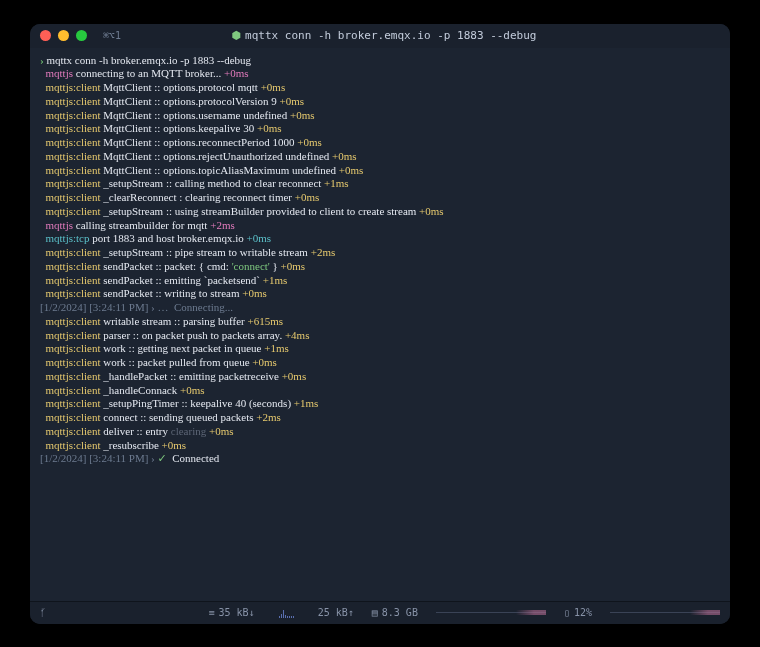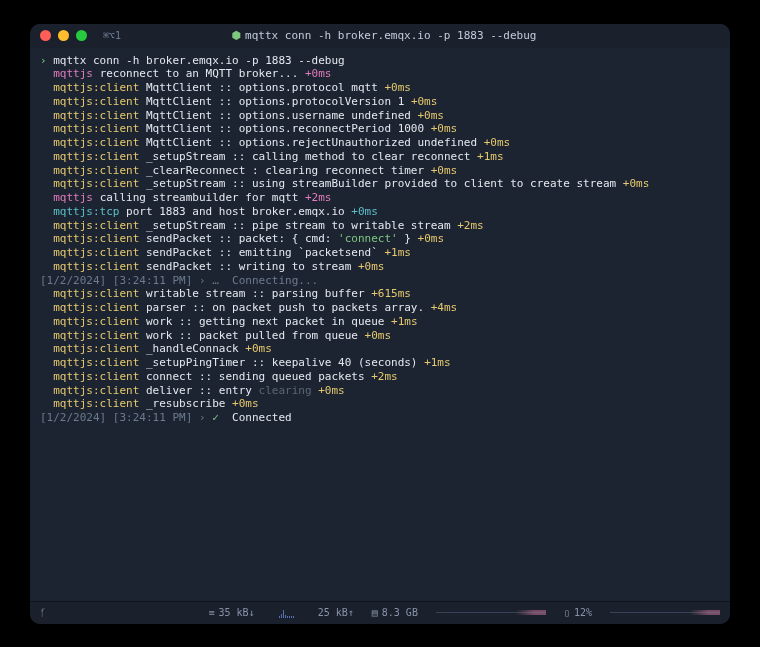--- a/index.html
+++ b/index.html
@@ -64,21 +64,21 @@
     color: #7fc97f;
     margin-right: 4px;
   }
   .terminal {
     flex: 1;
     padding: 6px 10px 4px 10px;
     overflow: hidden;
     line-height: 1.25;
     color: #c8d0df;
   }
-  .line { white-space: pre; }
+  .line { white-space: pre; font-family: Liberation Serif, serif; }
   .prompt-sym { color: #7cd37c; }
   .cmd { color: #e4e8f0; }
   .pink { color: #e37bbd; }
   .cyan { color: #5bc0c9; }
   .yellow { color: #e6c96e; }
   .white { color: #e4e8f0; }
   .grey { color: #6c7a8f; }
   .green { color: #7fc97f; }
   .dim { color: #5c6575; }
   .quoted { color: #7fc97f; }
@@ -144,42 +144,45 @@
     </div>
     <div class="tab-label">⌘⌥1</div>
     <div class="title">
       <span class="title-icon">⬢</span><span>mqttx conn -h broker.emqx.io -p 1883 --debug</span>
     </div>
   </div>
 
   <div class="terminal">
     <div class="line"><span class="prompt-sym">›</span> <span class="cmd">mqttx conn -h broker.emqx.io -p 1883 --debug</span></div>
     <div id="log-block-1">
-        <div class="line">  <span class="pink">mqttjs</span> <span class="white">reconnect to an MQTT broker...</span> <span class="pink">+0ms</span></div>
+        <div class="line">  <span class="pink">mqttjs</span> <span class="white">connecting to an MQTT broker...</span> <span class="pink">+0ms</span></div>
         <div class="line">  <span class="yellow">mqttjs:client</span> <span class="white">MqttClient :: options.protocol mqtt</span> <span class="yellow">+0ms</span></div>
-        <div class="line">  <span class="yellow">mqttjs:client</span> <span class="white">MqttClient :: options.protocolVersion 1</span> <span class="yellow">+0ms</span></div>
+        <div class="line">  <span class="yellow">mqttjs:client</span> <span class="white">MqttClient :: options.protocolVersion 9</span> <span class="yellow">+0ms</span></div>
         <div class="line">  <span class="yellow">mqttjs:client</span> <span class="white">MqttClient :: options.username undefined</span> <span class="yellow">+0ms</span></div>
+        <div class="line">  <span class="yellow">mqttjs:client</span> <span class="white">MqttClient :: options.keepalive 30</span> <span class="yellow">+0ms</span></div>
         <div class="line">  <span class="yellow">mqttjs:client</span> <span class="white">MqttClient :: options.reconnectPeriod 1000</span> <span class="yellow">+0ms</span></div>
         <div class="line">  <span class="yellow">mqttjs:client</span> <span class="white">MqttClient :: options.rejectUnauthorized undefined</span> <span class="yellow">+0ms</span></div>
+        <div class="line">  <span class="yellow">mqttjs:client</span> <span class="white">MqttClient :: options.topicAliasMaximum undefined</span> <span class="yellow">+0ms</span></div>
         <div class="line">  <span class="yellow">mqttjs:client</span> <span class="white">_setupStream :: calling method to clear reconnect</span> <span class="yellow">+1ms</span></div>
         <div class="line">  <span class="yellow">mqttjs:client</span> <span class="white">_clearReconnect : clearing reconnect timer</span> <span class="yellow">+0ms</span></div>
         <div class="line">  <span class="yellow">mqttjs:client</span> <span class="white">_setupStream :: using streamBuilder provided to client to create stream</span> <span class="yellow">+0ms</span></div>
         <div class="line">  <span class="pink">mqttjs</span> <span class="white">calling streambuilder for mqtt</span> <span class="pink">+2ms</span></div>
         <div class="line">  <span class="cyan">mqttjs:tcp</span> <span class="white">port 1883 and host broker.emqx.io</span> <span class="cyan">+0ms</span></div>
         <div class="line">  <span class="yellow">mqttjs:client</span> <span class="white">_setupStream :: pipe stream to writable stream</span> <span class="yellow">+2ms</span></div>
         <div class="line">  <span class="yellow">mqttjs:client</span> <span class="white">sendPacket :: packet: { cmd: </span><span class="quoted">'connect'</span><span class="white"> }</span> <span class="yellow">+0ms</span></div>
         <div class="line">  <span class="yellow">mqttjs:client</span> <span class="white">sendPacket :: emitting `packetsend`</span> <span class="yellow">+1ms</span></div>
         <div class="line">  <span class="yellow">mqttjs:client</span> <span class="white">sendPacket :: writing to stream</span> <span class="yellow">+0ms</span></div>
       </div>
     <div class="line"><span class="grey">[1/2/2024] [3:24:11 PM] › …  Connecting...</span></div>
     <div id="log-block-2">
         <div class="line">  <span class="yellow">mqttjs:client</span> <span class="white">writable stream :: parsing buffer</span> <span class="yellow">+615ms</span></div>
         <div class="line">  <span class="yellow">mqttjs:client</span> <span class="white">parser :: on packet push to packets array.</span> <span class="yellow">+4ms</span></div>
         <div class="line">  <span class="yellow">mqttjs:client</span> <span class="white">work :: getting next packet in queue</span> <span class="yellow">+1ms</span></div>
         <div class="line">  <span class="yellow">mqttjs:client</span> <span class="white">work :: packet pulled from queue</span> <span class="yellow">+0ms</span></div>
+        <div class="line">  <span class="yellow">mqttjs:client</span> <span class="white">_handlePacket :: emitting packetreceive</span> <span class="yellow">+0ms</span></div>
         <div class="line">  <span class="yellow">mqttjs:client</span> <span class="white">_handleConnack</span> <span class="yellow">+0ms</span></div>
         <div class="line">  <span class="yellow">mqttjs:client</span> <span class="white">_setupPingTimer :: keepalive 40 (seconds)</span> <span class="yellow">+1ms</span></div>
         <div class="line">  <span class="yellow">mqttjs:client</span> <span class="white">connect :: sending queued packets</span> <span class="yellow">+2ms</span></div>
         <div class="line">  <span class="yellow">mqttjs:client</span> <span class="white">deliver :: entry </span><span class="dim">clearing</span> <span class="yellow">+0ms</span></div>
         <div class="line">  <span class="yellow">mqttjs:client</span> <span class="white">_resubscribe</span> <span class="yellow">+0ms</span></div>
       </div>
     <div class="line"><span class="grey">[1/2/2024] [3:24:11 PM] › </span><span class="green">✓</span><span class="white">  Connected</span></div>
   </div>
 
   <div class="statusbar">

